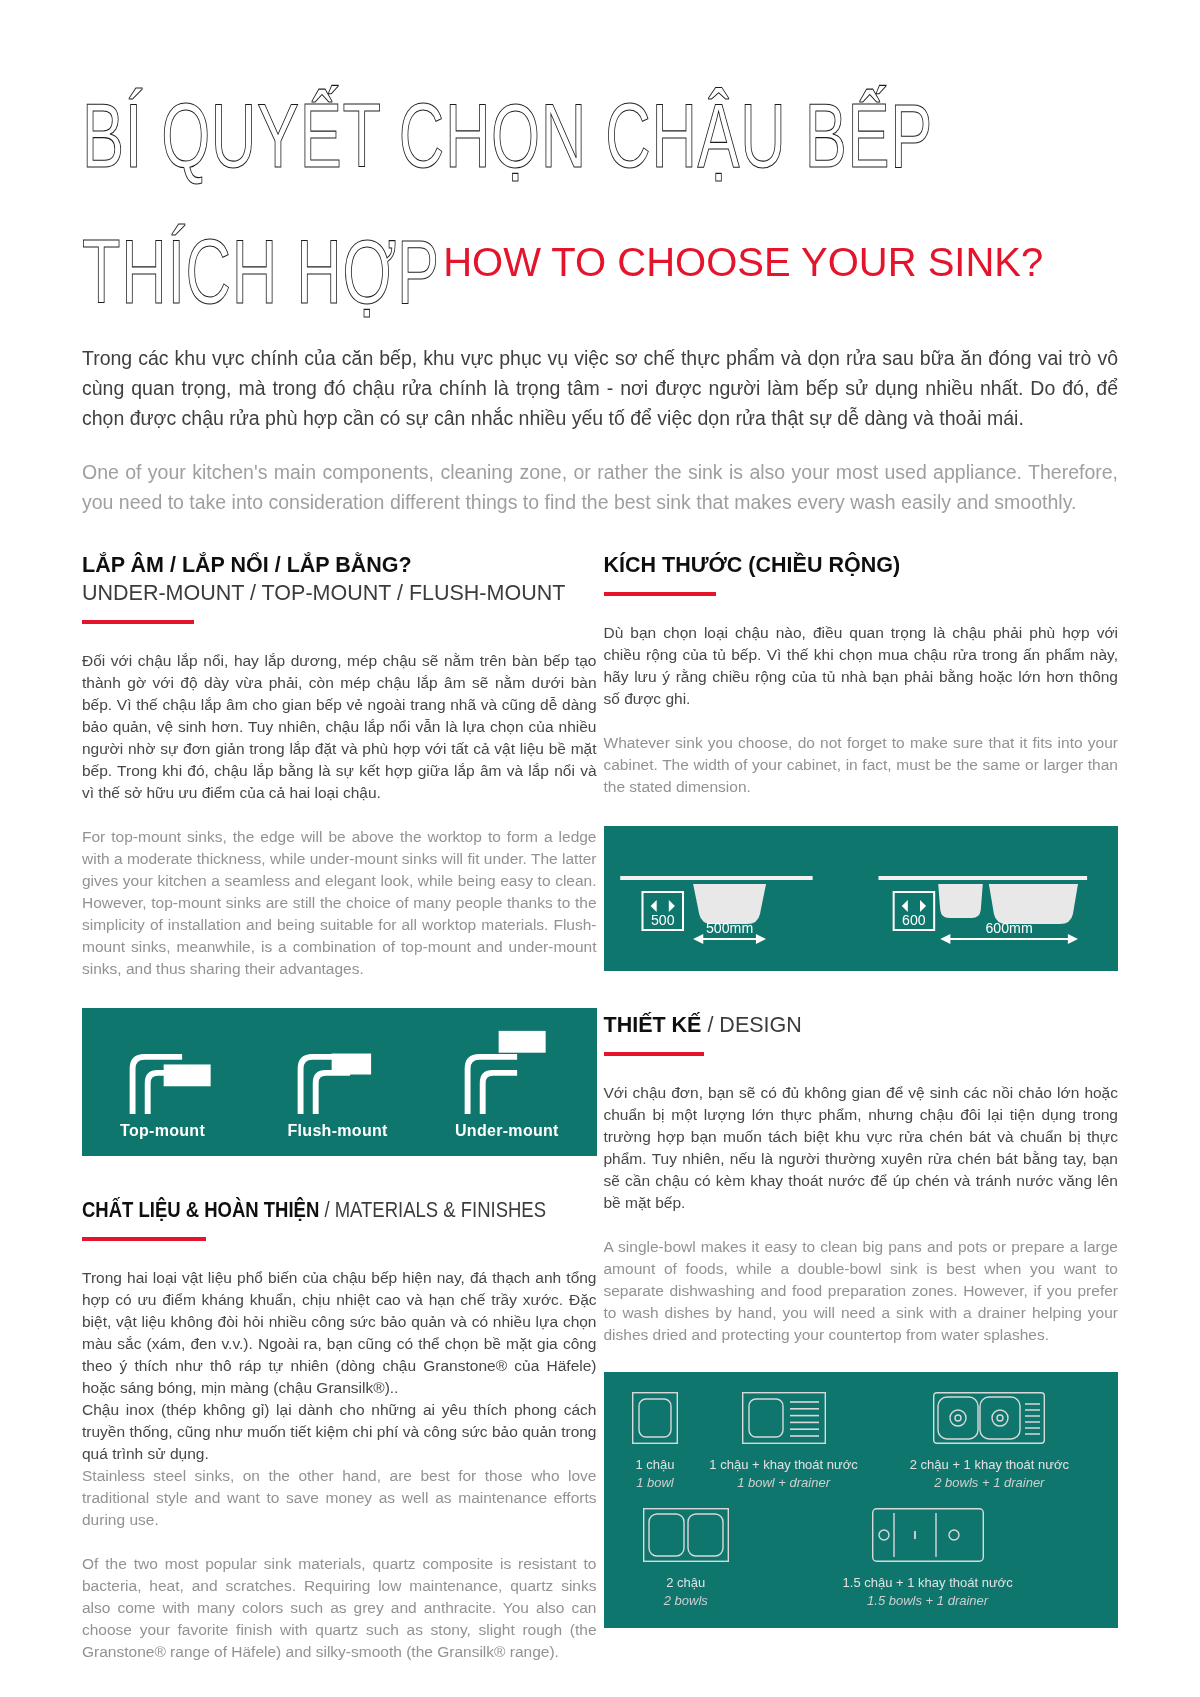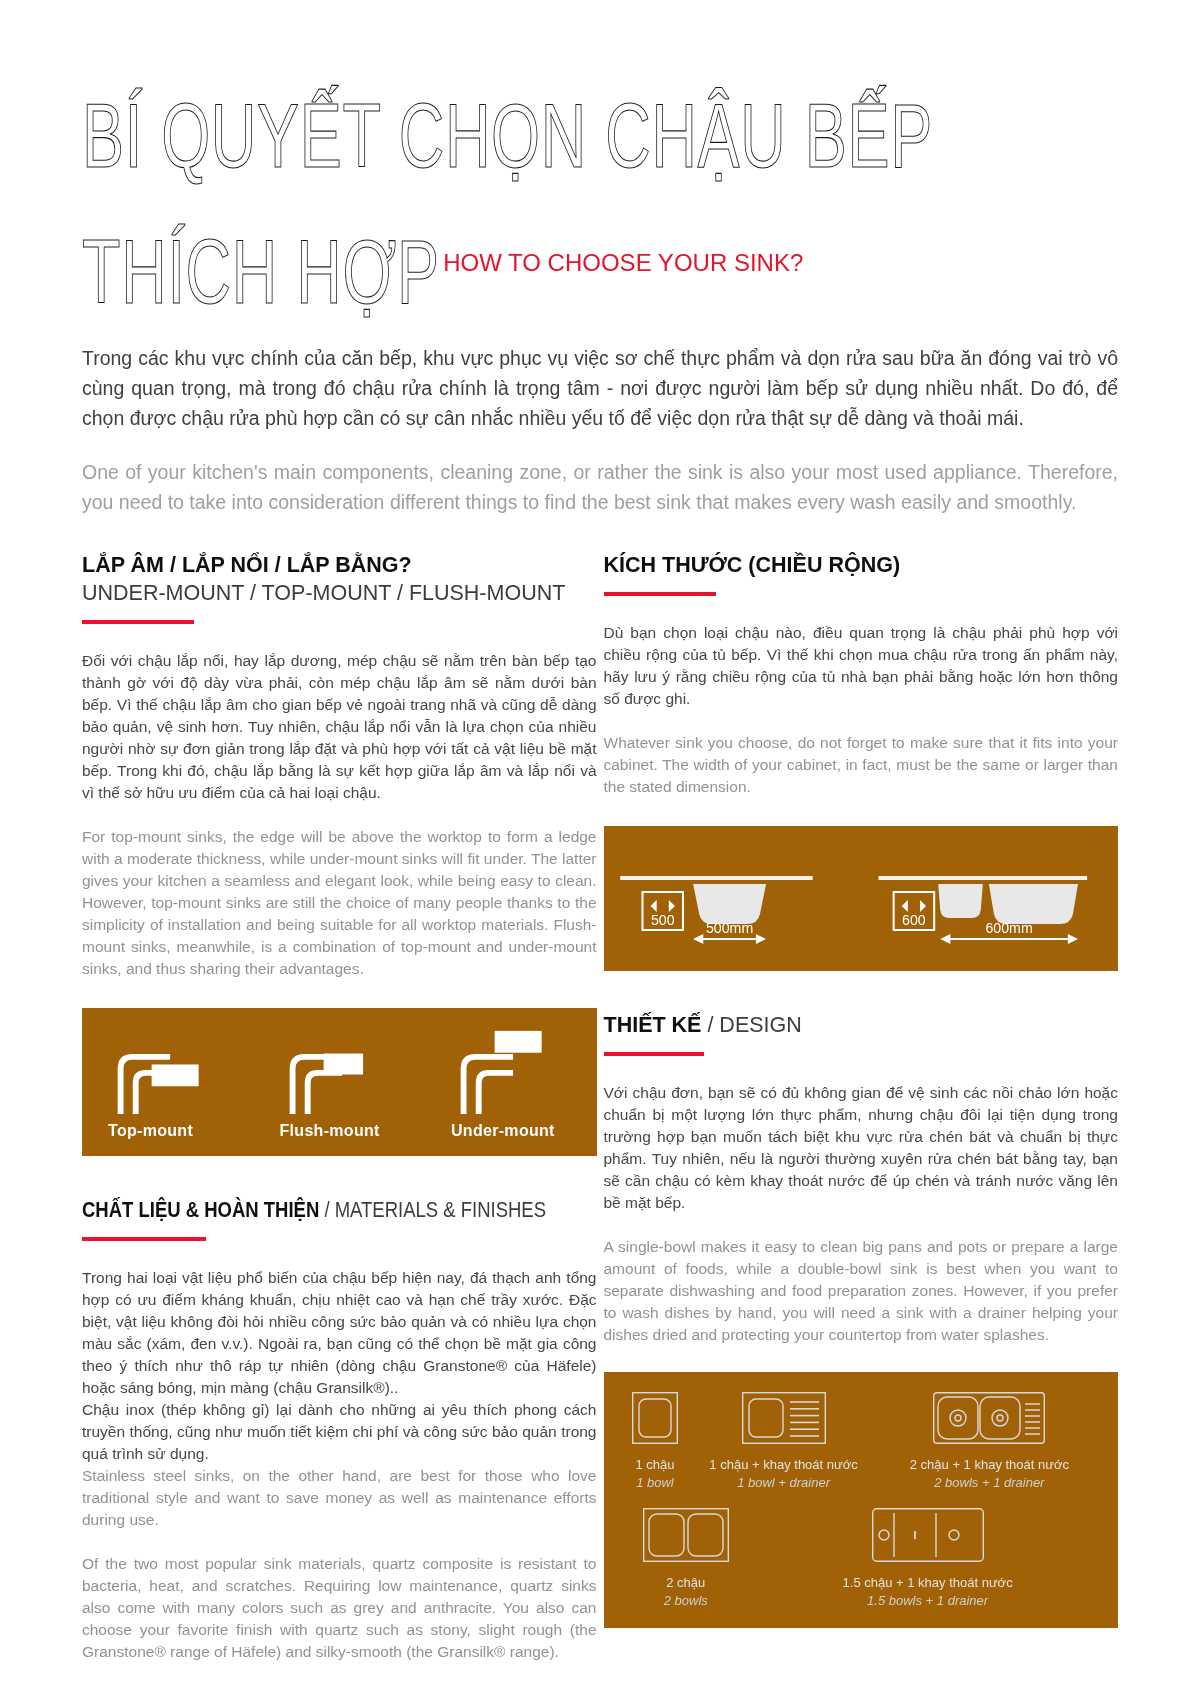--- a/index.html
+++ b/index.html
@@ -18,21 +18,21 @@
     display:inline-block;
     font-size:90px;font-weight:100;letter-spacing:1px;
     color:#1c1c1c;
     transform:scaleX(0.70);transform-origin:0 60%;
   }
   @supports (-webkit-text-stroke: 1px black){
     .hero-text{color:#ffffff;-webkit-text-stroke:1.1px #1c1c1c;}
   }
   .hero-line2{display:flex;align-items:flex-end;}
   .hero-sub{
-    font-size:24px;font-weight:400;color:#e4142d;
+    font-size:40px;font-weight:400;color:#e4142d;
     margin-left:-150px;margin-bottom:10px;letter-spacing:0px;white-space:nowrap;
   }
 
   
   .intro{margin:0;text-align:justify;font-size:19.5px;line-height:30px;}
   .intro-vi{margin-top:20px;color:#3f3f3f;}
   .intro-en{margin-top:24px;color:#9f9f9f;}
 
   
   .cols{display:flex;gap:7px;margin-top:34px;}
@@ -45,24 +45,24 @@
   .condense{display:inline-block;transform:scaleX(0.86);transform-origin:0 50%;white-space:nowrap;}
   .rule{height:4px;background:#e4142d;margin-top:13px;}
   .mt-sect{margin-top:40px;}
 
   .body{margin:0;text-align:justify;font-size:15.5px;line-height:22px;}
   .body.vi{color:#474747;margin-top:26px;}
   .body.en{color:#929292;margin-top:22px;}
   .body.nogap{margin-top:0;}
 
   
-  .panel{background:#a16207;}
-
-  
-  .mount-panel{margin-top:28px;display:flex;padding:22px 0 16px 0;}
+  .panel{background:#0f766e;}
+
+  
+  .mount-panel{margin-top:28px;display:flex;padding:22px 0 16px 12px;}
   .mount-cell{flex:1;padding-left:26px;box-sizing:border-box;}
   .mount-cell svg{display:block;height:84px;}
   .mount-label{margin-top:8px;color:#ffffff;font-size:16px;font-weight:700;letter-spacing:.3px;}
 
   
   .dim-panel{margin-top:28px;}
   .dim-panel svg{display:block;width:100%;height:145px;}
   .dim-panel text{font-family:"Liberation Sans","DejaVu Sans",sans-serif;}
 
   

